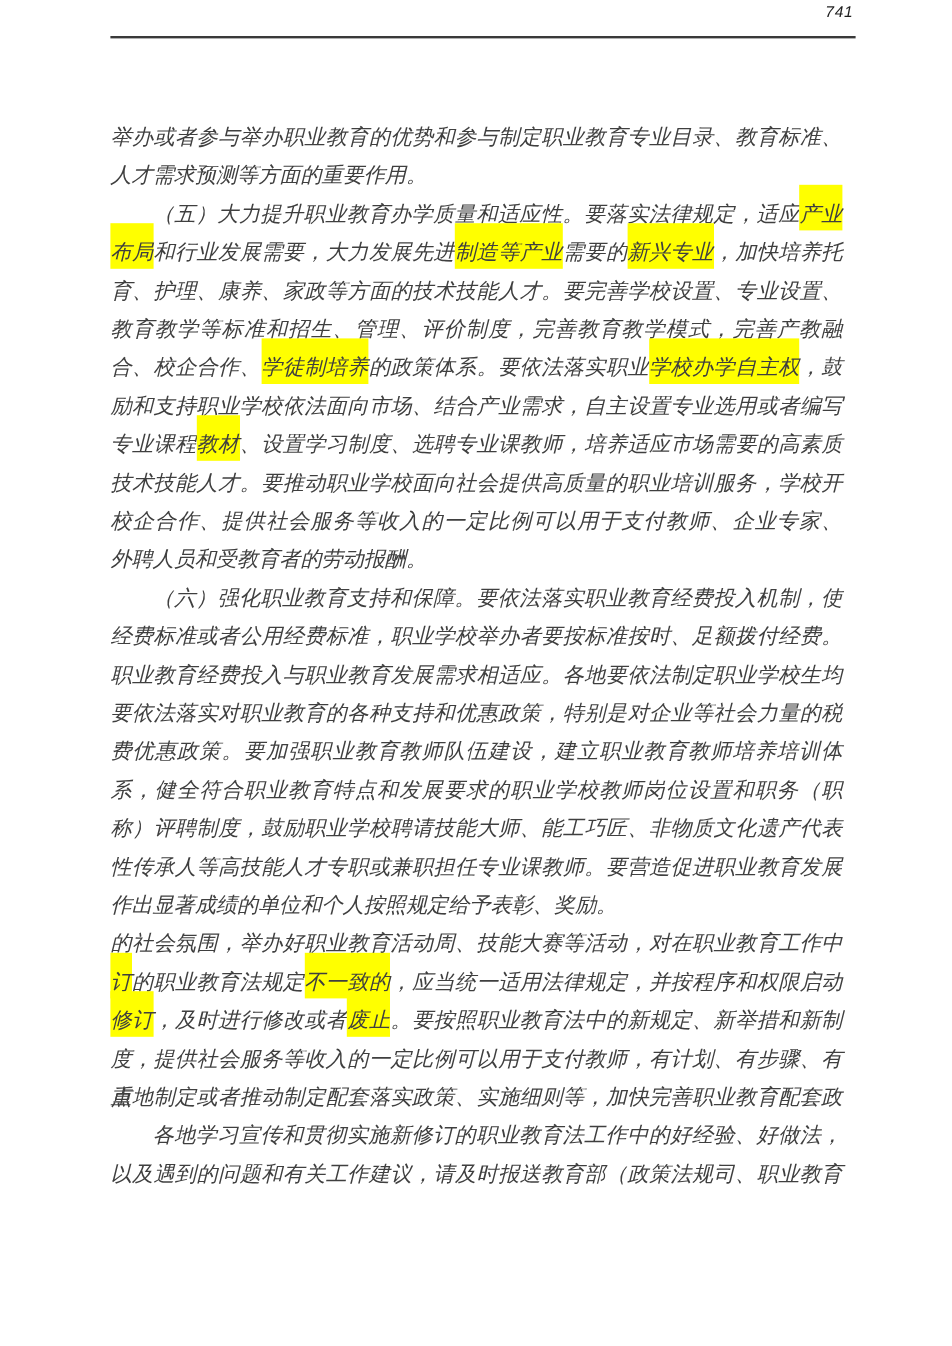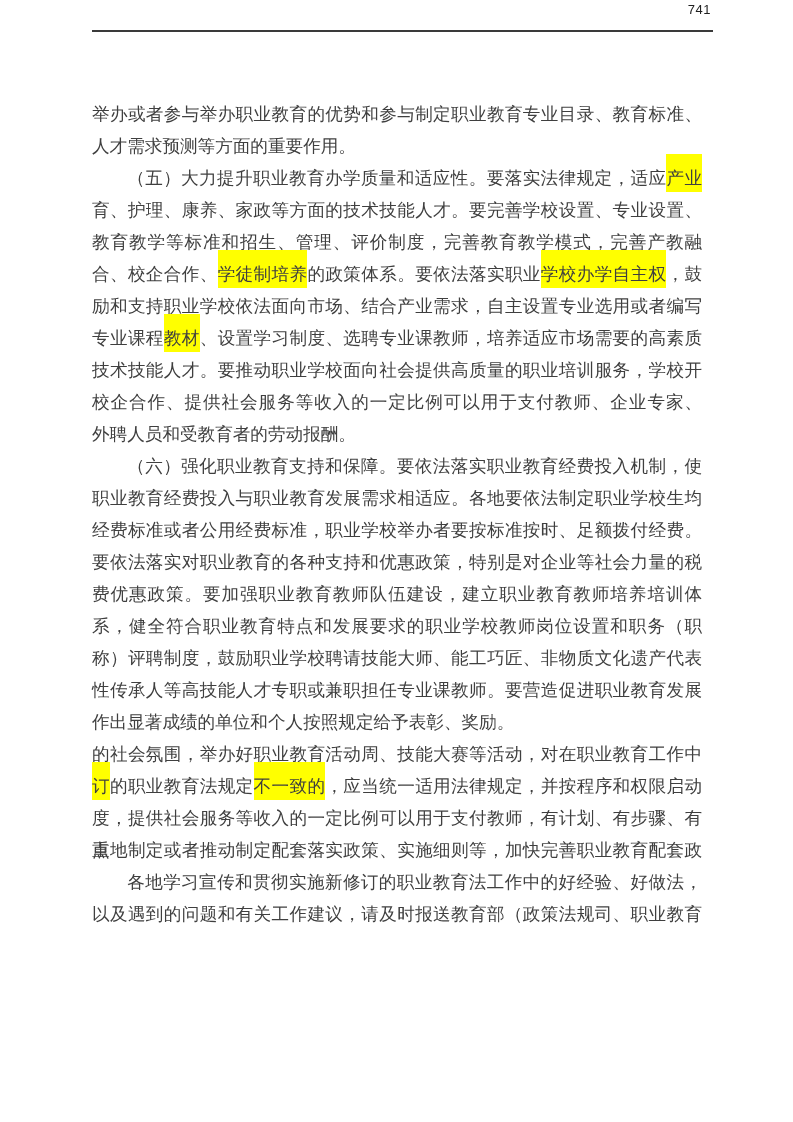--- a/index.html
+++ b/index.html
@@ -7,20 +7,21 @@
     padding: 0;
     background: #ffffff;
   }
   #page {
     position: relative;
     width: 793px;
     height: 1122px;
     background: #ffffff;
     overflow: hidden;
     font-family: "Liberation Sans", "DejaVu Sans", sans-serif;
+    font-style: italic;
   }
   #page-number {
     position: absolute;
     top: 2px;
     right: 82px;
     font-size: 13px;
     color: #1f1f1f;
     letter-spacing: 0.5px;
   }
   #header-rule {
@@ -63,37 +64,39 @@
 </head>
 <body>
 
 <div id="page">
   <div id="page-number">741</div>
   <div id="header-rule"></div>
   <div id="doc-body">
       <div class="text-line"><span>举办或者参与举办职业教育的优势和参与制定职业教育专业目录、教育标准、</span></div>
       <div class="text-line no-justify"><span>人才需求预测等方面的重要作用。</span></div>
       <div class="text-line indent"><span>（五）大力提升职业教育办学质量和适应性。要落实法律规定，适应</span><mark class="hl">产业</mark></div>
+      <div class="text-line"><mark class="hl">布局</mark><span>和行业发展需要，大力发展先进</span><mark class="hl">制造等产业</mark><span>需要的</span><mark class="hl">新兴专业</mark><span>，加快培养托</span></div>
       <div class="text-line"><span>育、护理、康养、家政等方面的技术技能人才。要完善学校设置、专业设置、</span></div>
       <div class="text-line"><span>教育教学等标准和招生、管理、评价制度，完善教育教学模式，完善产教融</span></div>
       <div class="text-line"><span>合、校企合作、</span><mark class="hl">学徒制培养</mark><span>的政策体系。要依法落实职业</span><mark class="hl">学校办学自主权</mark><span>，鼓</span></div>
       <div class="text-line"><span>励和支持职业学校依法面向市场、结合产业需求，自主设置专业选用或者编写</span></div>
       <div class="text-line"><span>专业课程</span><mark class="hl">教材</mark><span>、设置学习制度、选聘专业课教师，培养适应市场需要的高素质</span></div>
       <div class="text-line"><span>技术技能人才。要推动职业学校面向社会提供高质量的职业培训服务，学校开</span></div>
       <div class="text-line"><span>校企合作、提供社会服务等收入的一定比例可以用于支付教师、企业专家、</span></div>
       <div class="text-line no-justify"><span>外聘人员和受教育者的劳动报酬。</span></div>
       <div class="text-line indent"><span>（六）强化职业教育支持和保障。要依法落实职业教育经费投入机制，使</span></div>
+      <div class="text-line"><span>经费标准或者公用经费标准，职业学校举办者要按标准按时、足额拨付经费。</span></div>
       <div class="text-line"><span>职业教育经费投入与职业教育发展需求相适应。各地要依法制定职业学校生均</span></div>
-      <div class="text-line"><span>经费标准或者公用经费标准，职业学校举办者要按标准按时、足额拨付经费。</span></div>
       <div class="text-line"><span>要依法落实对职业教育的各种支持和优惠政策，特别是对企业等社会力量的税</span></div>
       <div class="text-line"><span>费优惠政策。要加强职业教育教师队伍建设，建立职业教育教师培养培训体</span></div>
       <div class="text-line"><span>系，健全符合职业教育特点和发展要求的职业学校教师岗位设置和职务（职</span></div>
       <div class="text-line"><span>称）评聘制度，鼓励职业学校聘请技能大师、能工巧匠、非物质文化遗产代表</span></div>
       <div class="text-line"><span>性传承人等高技能人才专职或兼职担任专业课教师。要营造促进职业教育发展</span></div>
       <div class="text-line no-justify"><span>作出显著成绩的单位和个人按照规定给予表彰、奖励。</span></div>
       <div class="text-line"><span>的社会氛围，举办好职业教育活动周、技能大赛等活动，对在职业教育工作中</span></div>
       <div class="text-line"><mark class="hl">订</mark><span>的职业教育法规定</span><mark class="hl">不一致的</mark><span>，应当统一适用法律规定，并按程序和权限启动</span></div>
+      <div class="text-line"><mark class="hl">修订</mark><span>，及时进行修改或者</span><mark class="hl">废止</mark><span>。要按照职业教育法中的新规定、新举措和新制</span></div>
       <div class="text-line"><span>度，提供社会服务等收入的一定比例可以用于支付教师，有计划、有步骤、有重</span></div>
       <div class="text-line"><span>点地制定或者推动制定配套落实政策、实施细则等，加快完善职业教育配套政</span></div>
       <div class="text-line indent"><span>各地学习宣传和贯彻实施新修订的职业教育法工作中的好经验、好做法，</span></div>
       <div class="text-line"><span>以及遇到的问题和有关工作建议，请及时报送教育部（政策法规司、职业教育</span></div>
     </div>
 </div>
 
 </body></html>

